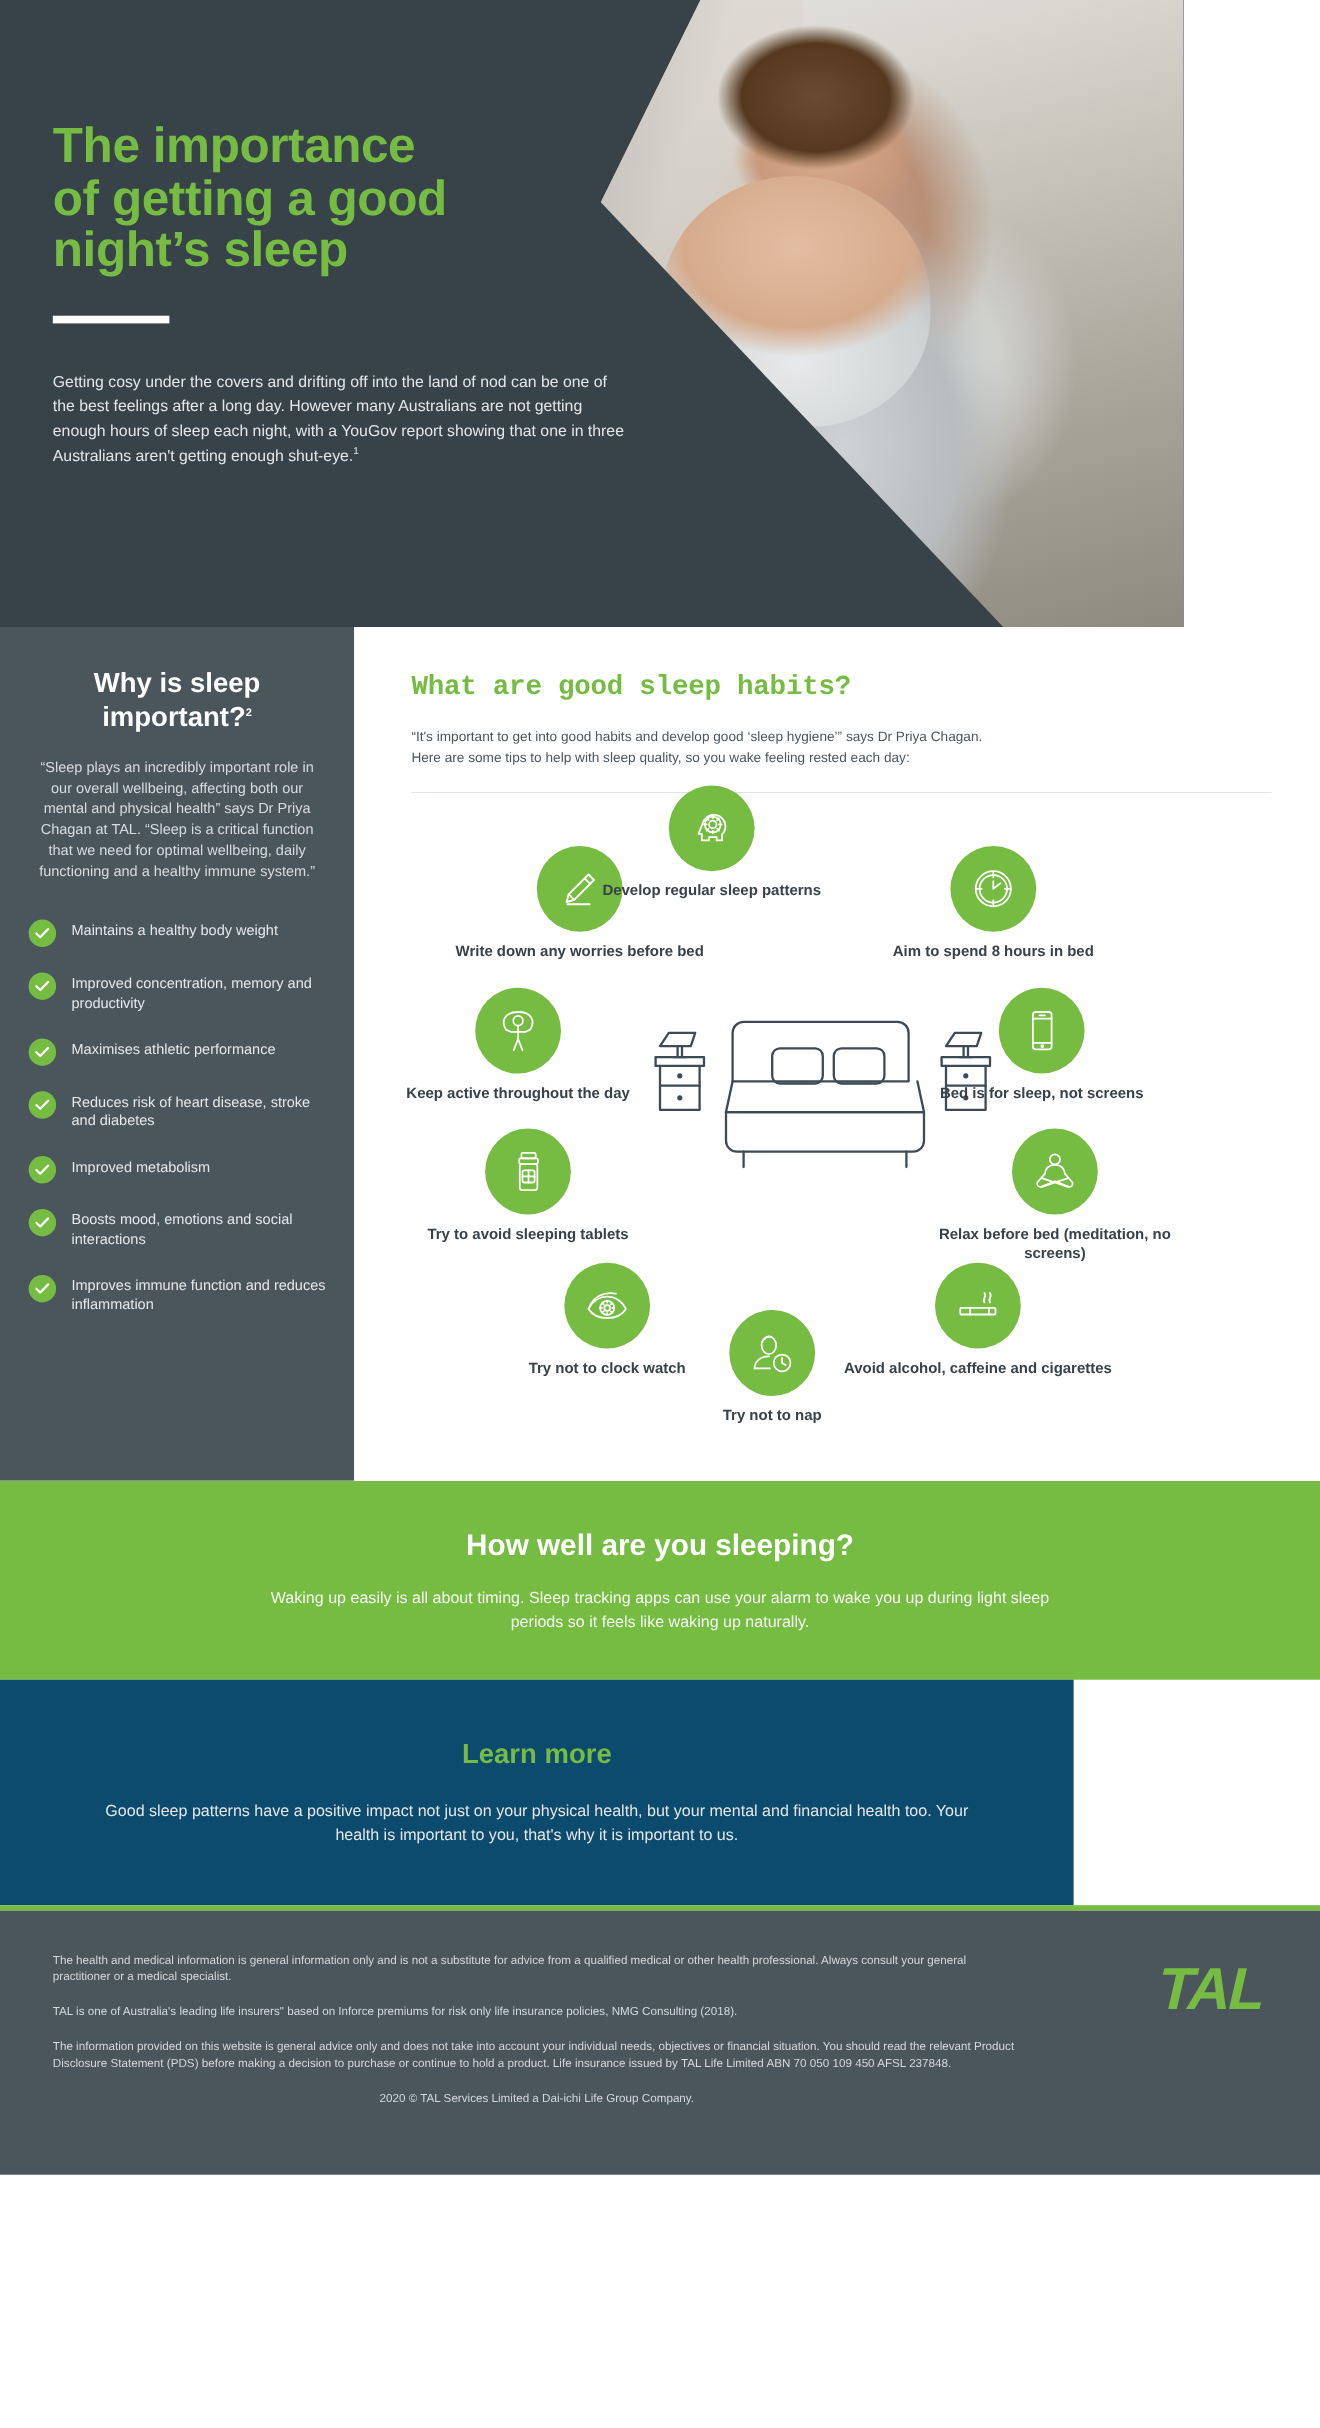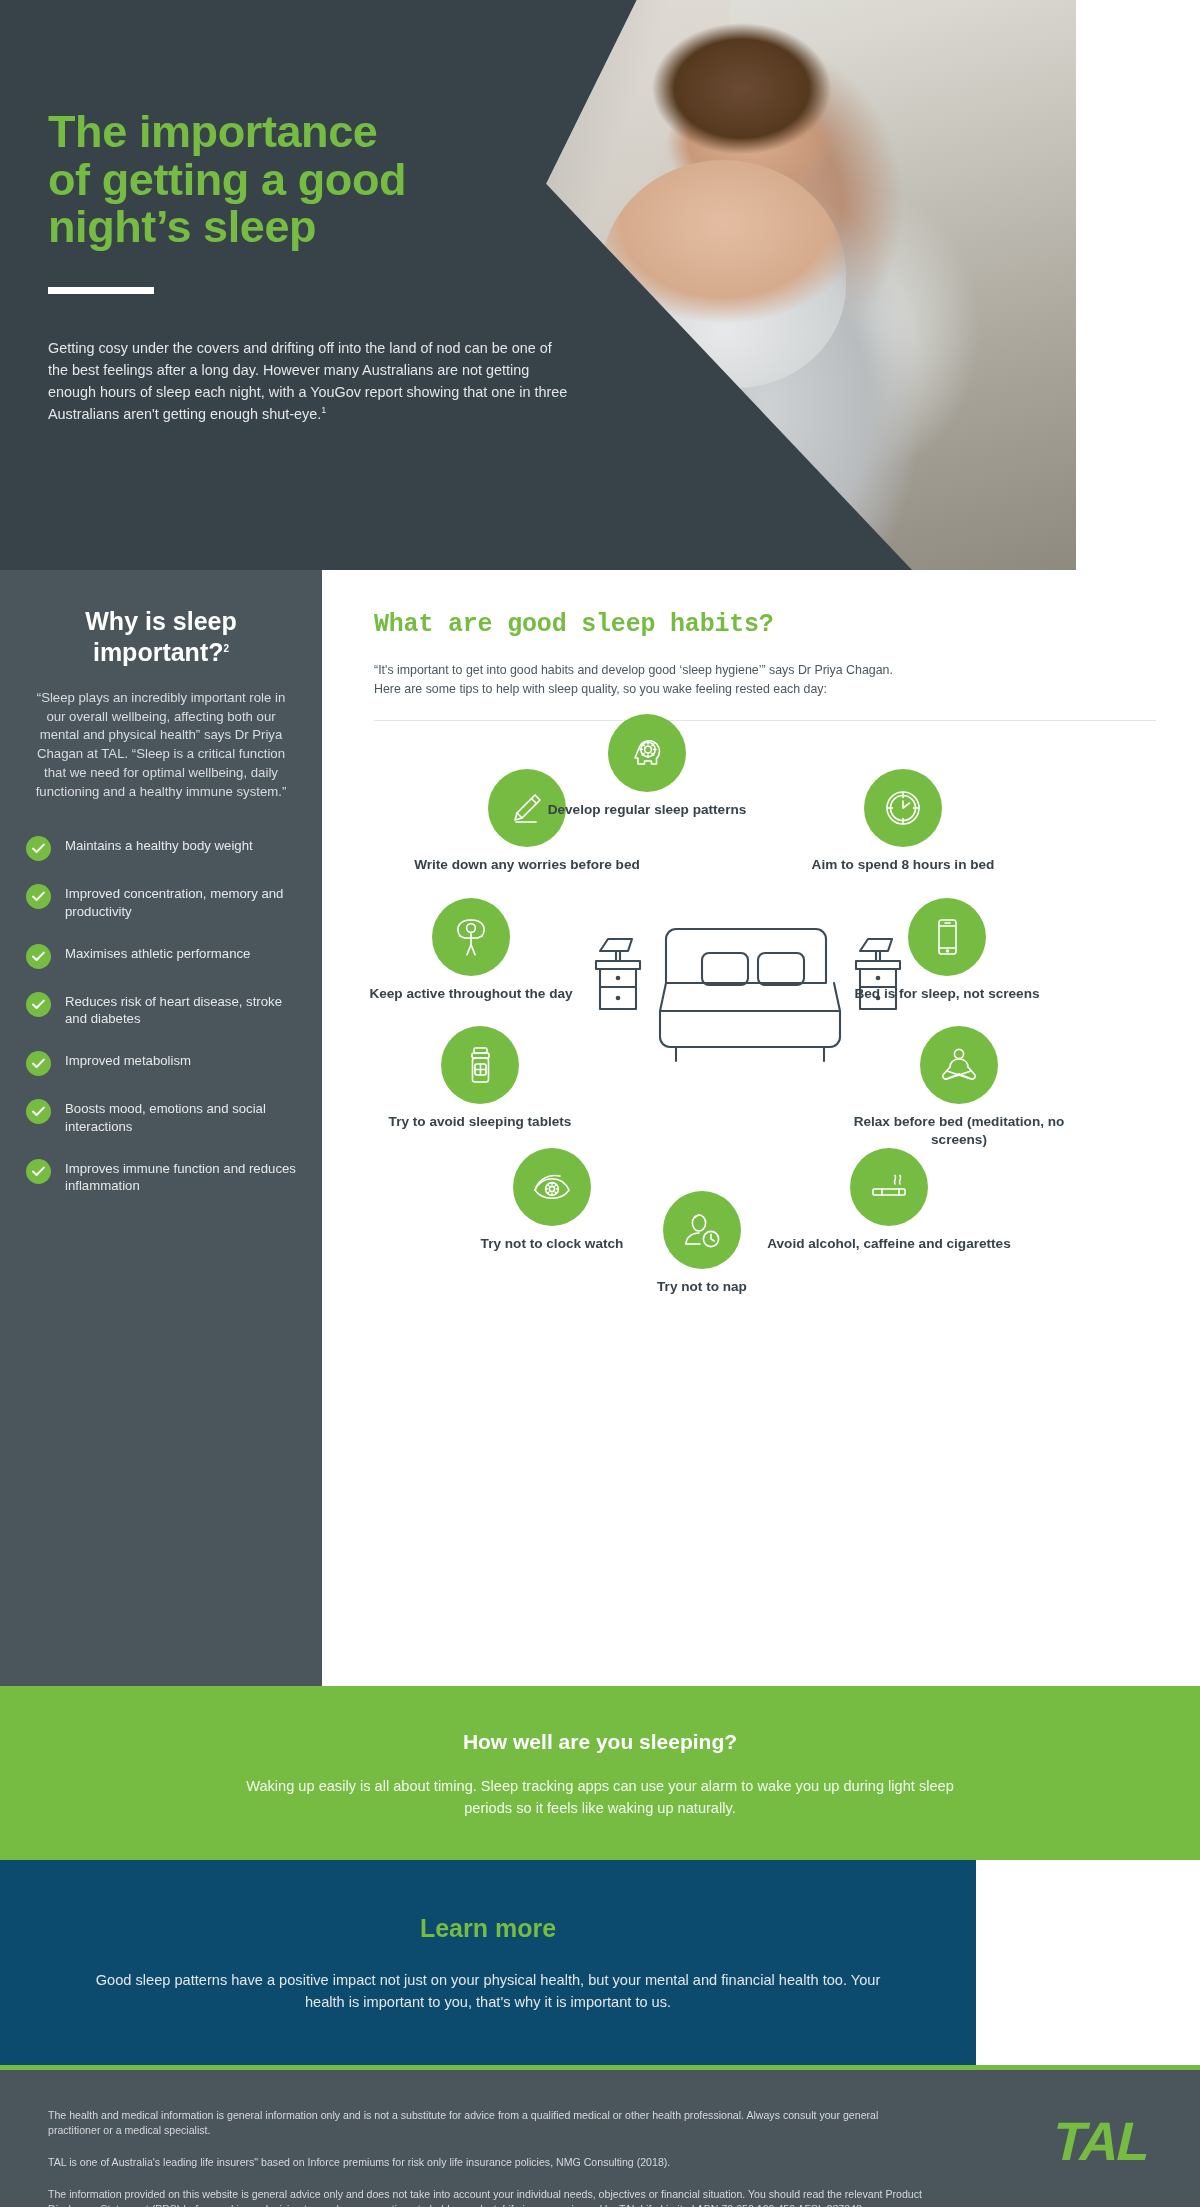--- a/index.html
+++ b/index.html
@@ -105,21 +105,21 @@
     line-height: 1.52;
     color: #e4e7e8;
   }
   .hero-body sup { font-size: 9px; vertical-align: super; }
 
   
   .mid {
     position: relative;
     display: flex;
     width: 1200px;
-    height: 1116px;
+    height: 776px;
     background: #fff;
   }
   .sidebar {
     width: 322px;
     background: #4a555c;
     padding: 36px 26px 0 26px;
     color: #fff;
   }
   .sidebar h2 {
     font-size: 25px;
@@ -227,21 +227,21 @@
   }
 
   
   .band-green {
     width: 1200px;
     background: #76bc43;
     padding: 44px 0 40px;
     text-align: center;
   }
   .band-green h2 {
-    font-size: 21px;
+    font-size: 27px;
     font-weight: bold;
     color: #fff;
   }
   .band-green p {
     margin: 22px auto 0;
     width: 740px;
     font-size: 14.6px;
     line-height: 1.5;
     color: #f4faef;
   }

